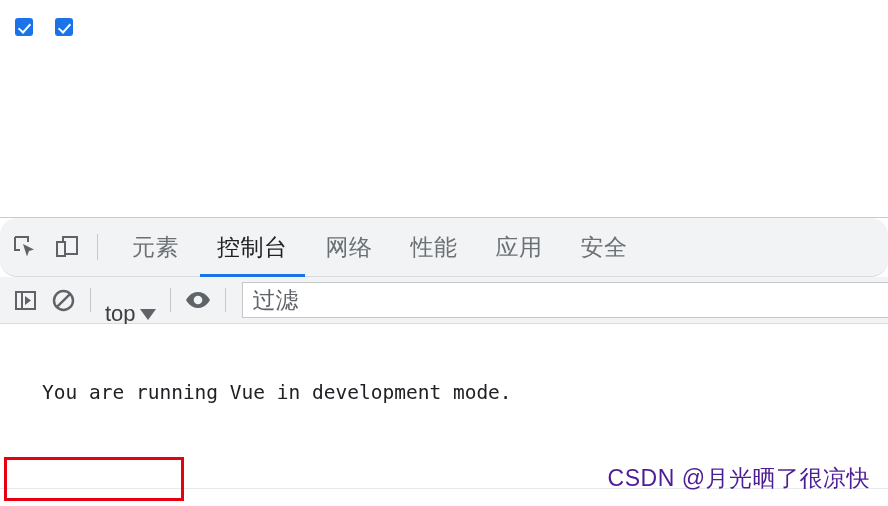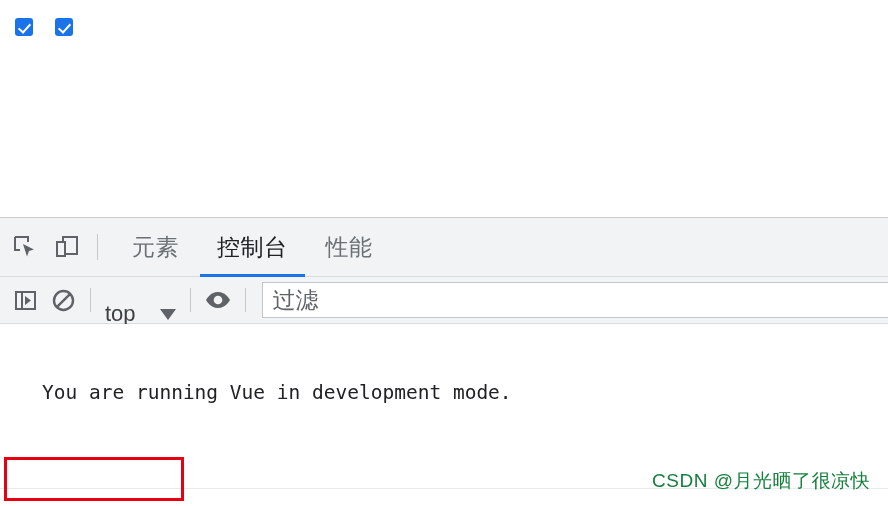--- a/index.html
+++ b/index.html
@@ -67,20 +67,21 @@
 
   
   .tabstrip {
     position: relative;
     height: 59px;
     background: #f1f3f4;
     display: flex;
     align-items: center;
     border-bottom: 1px solid #d9dcde;
     box-sizing: border-box;
+    border-radius: 17px;
   }
   .tool-icon {
     width: 42px;
     height: 42px;
     display: flex;
     align-items: center;
     justify-content: center;
     color: #5f6368;
     flex: 0 0 auto;
   }
@@ -146,21 +147,21 @@
   .vsep2 {
     width: 1px;
     height: 24px;
     background: #c6c9cc;
     margin: 0 8px;
     flex: 0 0 auto;
   }
   .ctx-select {
     display: flex;
     align-items: center;
-    gap: 24px;
+    gap: 4px;
     font-size: 22px;
     color: #3c4043;
     padding: 0 6px;
     white-space: nowrap;
     margin-top: 28px;
   }
   .caret {
     width: 0;
     height: 0;
     border-left: 8px solid transparent;
@@ -213,22 +214,22 @@
     height: 44px;
     border: 3px solid #e60012;
     box-sizing: border-box;
     pointer-events: none;
     z-index: 5;
   }
   .watermark {
     position: absolute;
     right: 18px;
     bottom: 12px;
-    font-size: 19px;
-    color: #15803d;
+    font-size: 23px;
+    color: #4c1d95;
     font-family: "Liberation Sans", sans-serif;
     white-space: nowrap;
     letter-spacing: 0.5px;
   }
 </style>
 </head>
 <body>
 
 <div class="page-area">
   <div class="checkbox-row">
@@ -255,21 +256,30 @@
     <div class="vsep"></div>
 
     <div class="tabs">
       <div class="tab">
         <span>元素</span>
       </div>
       <div class="tab active">
         <span>控制台</span>
       </div>
       <div class="tab">
+        <span>网络</span>
+      </div>
+      <div class="tab">
         <span>性能</span>
+      </div>
+      <div class="tab">
+        <span>应用</span>
+      </div>
+      <div class="tab">
+        <span>安全</span>
       </div>
     </div>
   </div>
 
   <div class="console-toolbar">
     <div class="ct-icon">
       <svg width="25" height="25" viewBox="0 0 25 25">
         <rect x="3" y="4" width="19" height="17" fill="none" stroke="#5f6368" stroke-width="2"></rect>
         <line x1="9" y1="4" x2="9" y2="21" stroke="#5f6368" stroke-width="2"></line>
         <path d="M12 8 L18 12.5 L12 17 Z" fill="#5f6368"></path>

